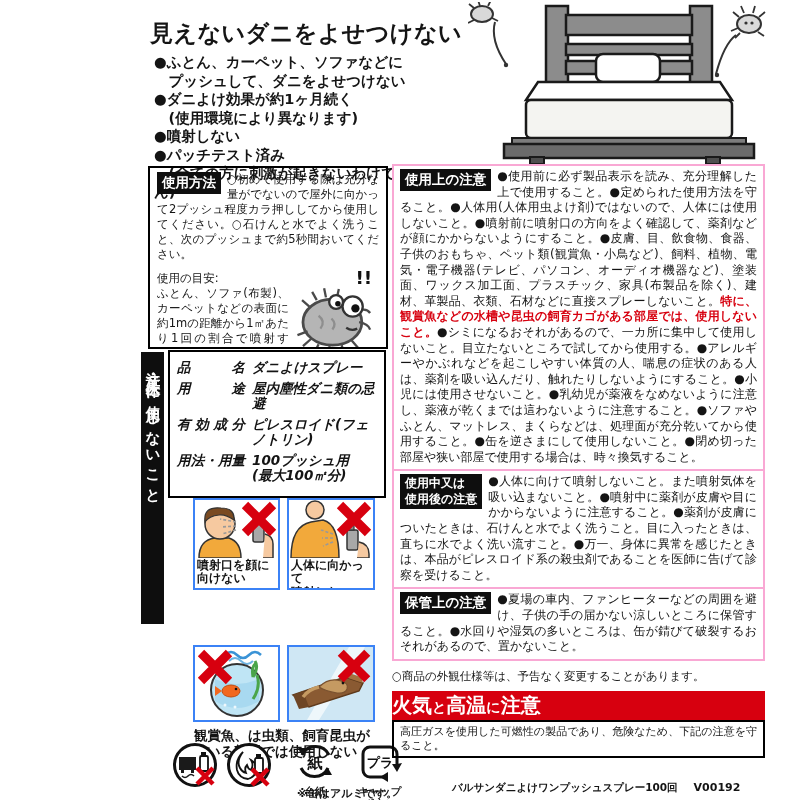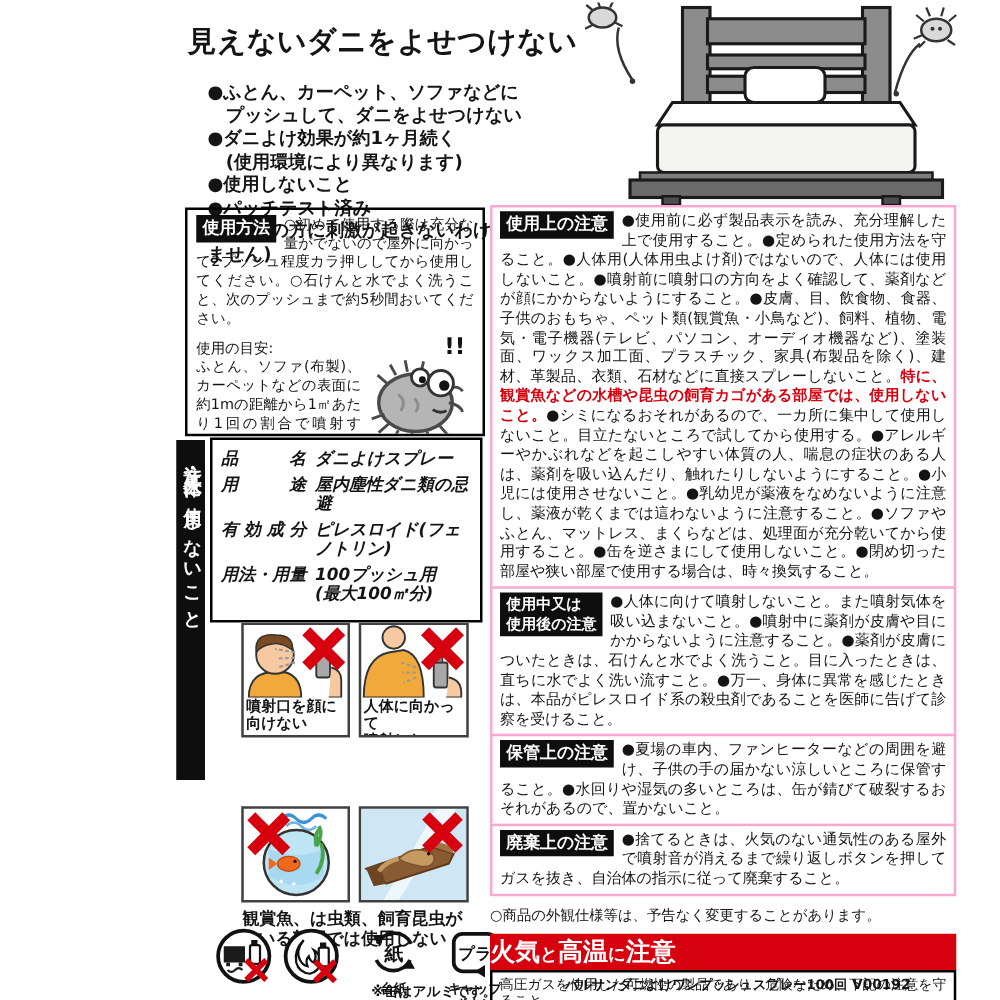--- a/index.html
+++ b/index.html
@@ -6,41 +6,41 @@
   body{
     width:800px;height:800px;position:relative;background:#fff;
     font-family:"DejaVu Sans","Liberation Sans",sans-serif;color:#141414;
     overflow:hidden;
   }
   .abs{position:absolute;}
   .pre{white-space:pre-line;}
   
   #headline{left:150px;top:18px;width:330px;}
   #headline h1{margin:0 0 4px 0;font-size:23px;font-weight:bold;letter-spacing:0.5px;}
-  #headline ul{margin:16px;padding:0;list-style:none;}
+  #headline ul{margin:4px;padding:0;list-style:none;}
   #headline li{font-size:14.5px;font-weight:bold;line-height:1.28;}
   
   #usage-box{left:148px;top:166px;width:240px;height:183px;border:2.5px solid #000;
     box-sizing:border-box;padding:4px 7px;font-size:11.5px;line-height:15px;text-align:justify;overflow:hidden;}
   .sec-head{float:left;background:#0e0e0e;color:#fff;font-weight:bold;
     padding:2px 5px;margin:0 6px 2px 0;font-size:13.5px;line-height:1.3;white-space:pre-line;}
   #usage-guide{margin-top:9px;}
   #usage-guide svg{float:right;margin:-6px -4px 0 2px;}
   
   #side-bar{left:141px;top:352px;width:23px;height:272px;background:#0e0e0e;color:#fff;
     writing-mode:vertical-rl;font-size:14.5px;font-weight:bold;letter-spacing:3px;
     padding-top:8px;box-sizing:border-box;text-align:left;line-height:23px;}
   
   #spec-box{left:168px;top:350px;width:218px;height:148px;border:2.5px solid #000;
     box-sizing:border-box;padding:8px 7px 4px;overflow:hidden;font-style:italic;}
   .spec-row{display:flex;gap:7px;font-size:13.5px;font-weight:bold;margin-bottom:5px;line-height:1.15;}
   .spec-label{width:68px;flex:none;text-align:justify;text-align-last:justify;}
   .spec-value{flex:1;white-space:pre-line;}
   
-  .picto{border:2px solid #404040;box-sizing:border-box;background:#fff;overflow:hidden;}
+  .picto{border:2px solid #3b82f6;box-sizing:border-box;background:#fff;overflow:hidden;}
   .picto .art{display:block;}
   .picto .cap{font-size:12px;font-weight:bold;line-height:1.12;padding:1px 2px 2px;white-space:pre-line;}
   .xmark{position:absolute;}
   #caption3{left:172px;top:727px;width:220px;text-align:center;font-size:13.5px;font-weight:bold;line-height:1.2;}
   
   #icons-row{left:172px;top:742px;display:flex;align-items:flex-start;gap:8px;}
   .mark-block{text-align:center;margin-left:14px;}
   .mark-block .mlabel{font-size:10.5px;font-weight:bold;line-height:1.1;margin-top:0px;white-space:pre-line;}
   #alu-note{left:297px;top:786px;font-size:11px;font-weight:bold;}
   
@@ -48,35 +48,35 @@
   .rsec{border:2px solid #f9a8d4;box-sizing:border-box;padding:3px 6px 4px;
     font-size:12px;line-height:15.6px;text-align:justify;margin-top:-2px;background:#fff;}
   .rsec:first-child{margin-top:0;}
   .red-text{color:#d7000f;font-weight:bold;}
   #change-note{font-size:11.5px;margin:8px 0 7px;text-align:left;}
   #fire-banner{background:#d7000f;color:#fff;text-align:left;font-weight:bold;
     font-size:20px;line-height:1.2;padding:2px 0 3px;}
   #fire-banner .sm{font-size:14px;}
   #fire-box{border:2px solid #000;box-sizing:border-box;padding:3px 6px 4px;
     font-size:11px;line-height:13.8px;text-align:justify;}
-  #product-line{left:452px;top:781px;display:flex;gap:4px;align-items:baseline;}
+  #product-line{left:452px;top:781px;display:flex;gap:16px;align-items:baseline;}
   #product-line .pname{font-size:10.5px;font-weight:bold;}
   #product-line .pcode{font-size:11px;font-weight:bold;}
 </style>
 </head>
 <body>
 
 <div id="headline" class="abs">
   <h1>見えないダニをよせつけない</h1>
   <ul>
     <li class="pre">●ふとん、カーペット、ソファなどに
 　プッシュして、ダニをよせつけない</li>
     <li class="pre">●ダニよけ効果が約1ヶ月続く
 　(使用環境により異なります)</li>
-    <li class="pre">●使用しないこと</li>
+    <li class="pre">●噴射しない</li>
     <li class="pre">●パッチテスト済み
 　(全ての方に刺激が起きないわけではありません)</li>
   </ul>
 </div>
 
 <svg class="abs" style="left:468px;top:2px;" width="300" height="162" viewBox="0 0 300 162">
 
   <rect x="78" y="4" width="22" height="100" fill="#8c8c8c" stroke="#1a1a1a" stroke-width="2.5"></rect>
   <rect x="222" y="4" width="22" height="100" fill="#8c8c8c" stroke="#1a1a1a" stroke-width="2.5"></rect>
   <rect x="98" y="13" width="126" height="20" fill="#8c8c8c" stroke="#1a1a1a" stroke-width="2.5"></rect>
@@ -276,24 +276,20 @@
     <span class="sec-head" style="font-size:12px;">使用中又は
 使用後の注意</span>
     <span>●人体に向けて噴射しないこと。また噴射気体を吸い込まないこと。●噴射中に薬剤が皮膚や目にかからないように注意すること。●薬剤が皮膚についたときは、石けんと水でよく洗うこと。目に入ったときは、直ちに水でよく洗い流すこと。●万一、身体に異常を感じたときは、本品がピレスロイド系の殺虫剤であることを医師に告げて診察を受けること。</span>
   </div>
 
   <div class="rsec">
     <span class="sec-head">保管上の注意</span>
     <span>●夏場の車内、ファンヒーターなどの周囲を避け、子供の手の届かない涼しいところに保管すること。●水回りや湿気の多いところは、缶が錆びて破裂するおそれがあるので、置かないこと。</span>
   </div>
 
-  <div class="rsec">
-    <span class="sec-head">廃棄上の注意</span>
-    <span>●捨てるときは、火気のない通気性のある屋外で噴射音が消えるまで繰り返しボタンを押してガスを抜き、自治体の指示に従って廃棄すること。</span>
-  </div>
 
   <div id="change-note">○商品の外観仕様等は、予告なく変更することがあります。</div>
 
   <div id="fire-banner">
     <span>火気</span><span class="sm">と</span><span>高温</span><span class="sm">に</span><span>注意</span>
   </div>
 
   <div id="fire-box">
     <div>高圧ガスを使用した可燃性の製品であり、危険なため、下記の注意を守ること。</div>
 

